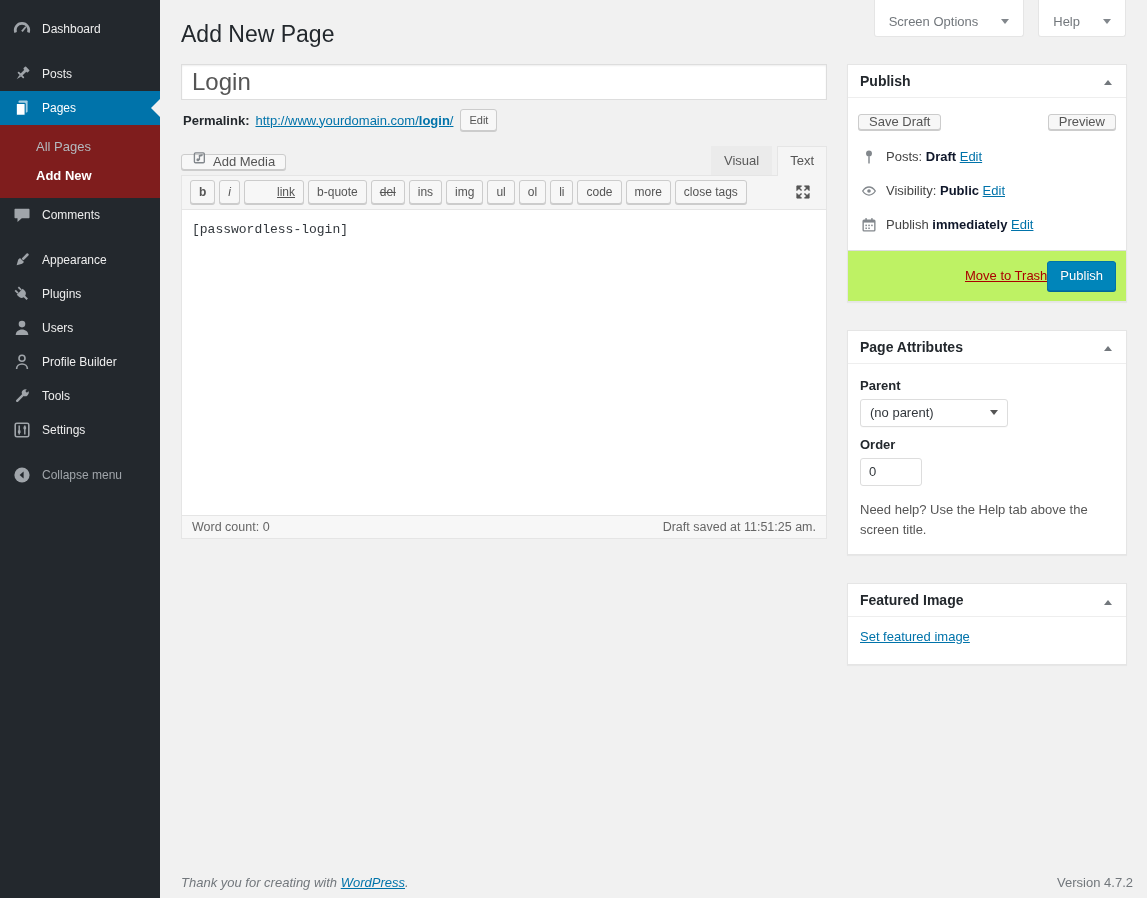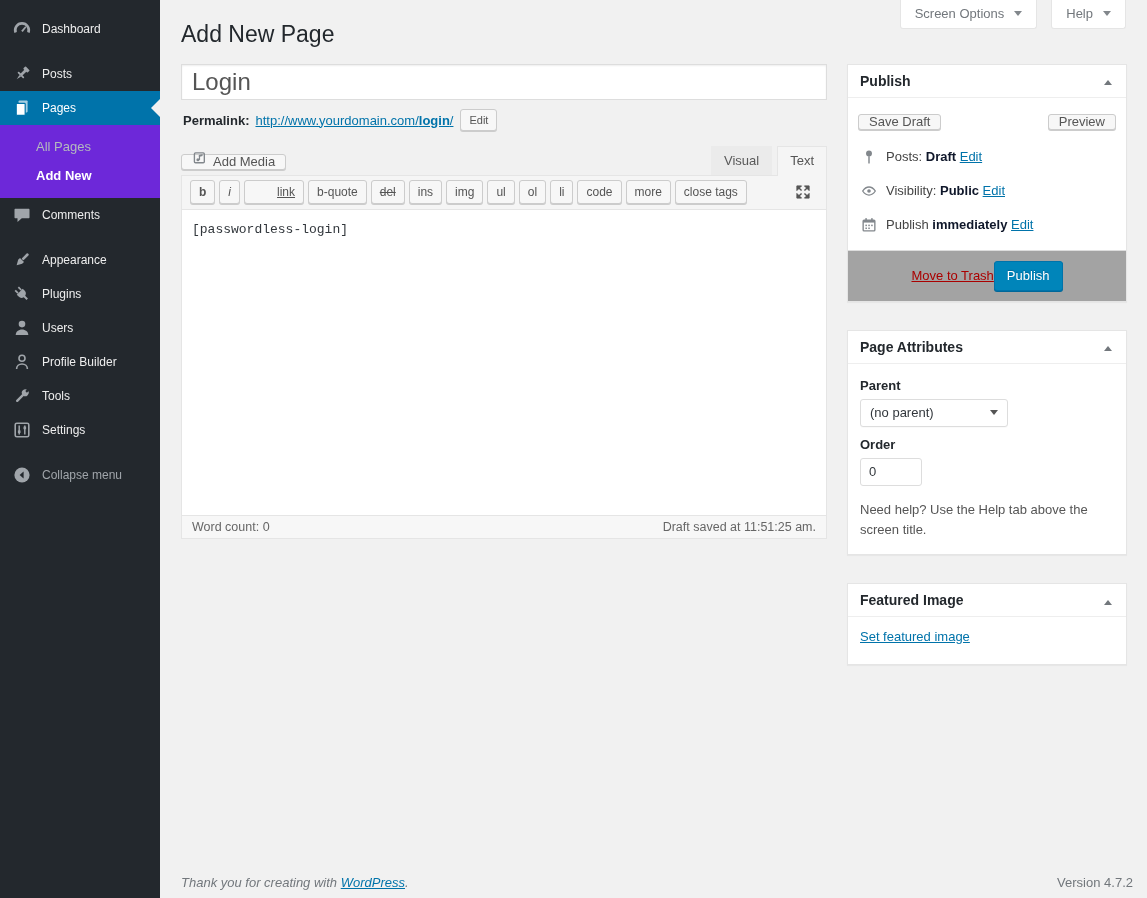--- a/index.html
+++ b/index.html
@@ -25,35 +25,35 @@
   .mi-fill { fill:#a0a5aa; }
   .mi-stroke { fill:none; stroke:#a0a5aa; }
   .menu-top-gap { height:12px; }
   .menu-gap { height:11px; }
   .menu-item.current { background:#0073aa; color:#fff; font-weight:400; }
   .menu-item.current .mi-fill { fill:#fff; }
   .menu-item.current .menu-arrow {
     position:absolute; right:0; top:50%; margin-top:-9px;
     width:0; height:0; border:9px solid transparent; border-right-color:#f1f1f1;
   }
-  .submenu { background:#6d28d9; padding:7px 0 8px; }
+  .submenu { background:#7f1d1d; padding:7px 0 8px; }
   .submenu-item {
     padding:7px 12px 7px 36px; font-size:13px; color:#b4b9be; cursor:pointer;
   }
   .submenu-item.current { color:#fff; font-weight:bold; }
   .collapse-label { color:#a0a5aa; }
 
   
   #content { margin-left:160px; padding:10px 20px 0 21px; position:relative; min-height:898px; }
 
   #screen-meta-links { position:absolute; top:0; right:21px; display:flex; gap:14px; z-index:10; }
   .screen-meta-toggle {
     background:#fff; border:1px solid #e5e5e5; border-top:none;
     border-radius:0 0 3px 3px; color:#72777c; font-size:13px;
-    padding:6px 14px 7px; display:flex; align-items:center; gap:10px; cursor:pointer;
+    padding:14px 14px 7px; display:flex; align-items:center; gap:23px; cursor:pointer;
   }
   .caret-down { width:0; height:0; border:4px solid transparent; border-top:5px solid #82878c; margin-top:4px; }
 
   h1.page-title { font-size:23px; font-weight:400; color:#23282d; padding:10px 0 14px; line-height:1.3; }
 
   #poststuff { display:flex; align-items:flex-start; gap:20px; }
   #main-col { width:646px; }
   #side-col { width:280px; }
 
   
@@ -129,22 +129,22 @@
   .toggle-tri { width:0; height:0; border:4px solid transparent; border-bottom:5px solid #72777c; margin-right:2px; }
 
   #publish-body { padding:6px 0 0; }
   #publish-buttons { display:flex; justify-content:space-between; padding:10px; }
   .misc-row { display:flex; align-items:center; gap:8px; padding:8px 10px 8px 12px; color:#444; }
   .misc-row svg { width:18px; height:18px; flex:0 0 18px; }
   .meta-fill { fill:#82878c; }
   .meta-stroke { fill:none; stroke:#82878c; }
   .misc-row b { color:#0f172a; }
   #publish-footer {
-    margin-top:8px; background:#a3a3a3; border-top:1px solid #ddd;
-    padding:10px; display:flex; justify-content:center; align-items:center;
+    margin-top:8px; background:#bef264; border-top:1px solid #ddd;
+    padding:10px; display:flex; justify-content:flex-end; align-items:center;
   }
   #move-to-trash { color:#a00; }
   .button-primary {
     background:#0085ba; border:1px solid #0073aa; box-shadow:0 1px 0 #006799;
     border-radius:3px; color:#fff; font-size:13px; height:30px; line-height:28px;
     padding:0 12px; cursor:pointer; font-family:inherit; text-shadow:0 -1px 1px #006799;
   }
 
   .postbox-inside { padding:4px 12px 14px; }
   .attr-label { font-weight:bold; color:#23282d; margin:10px 0 6px; }

